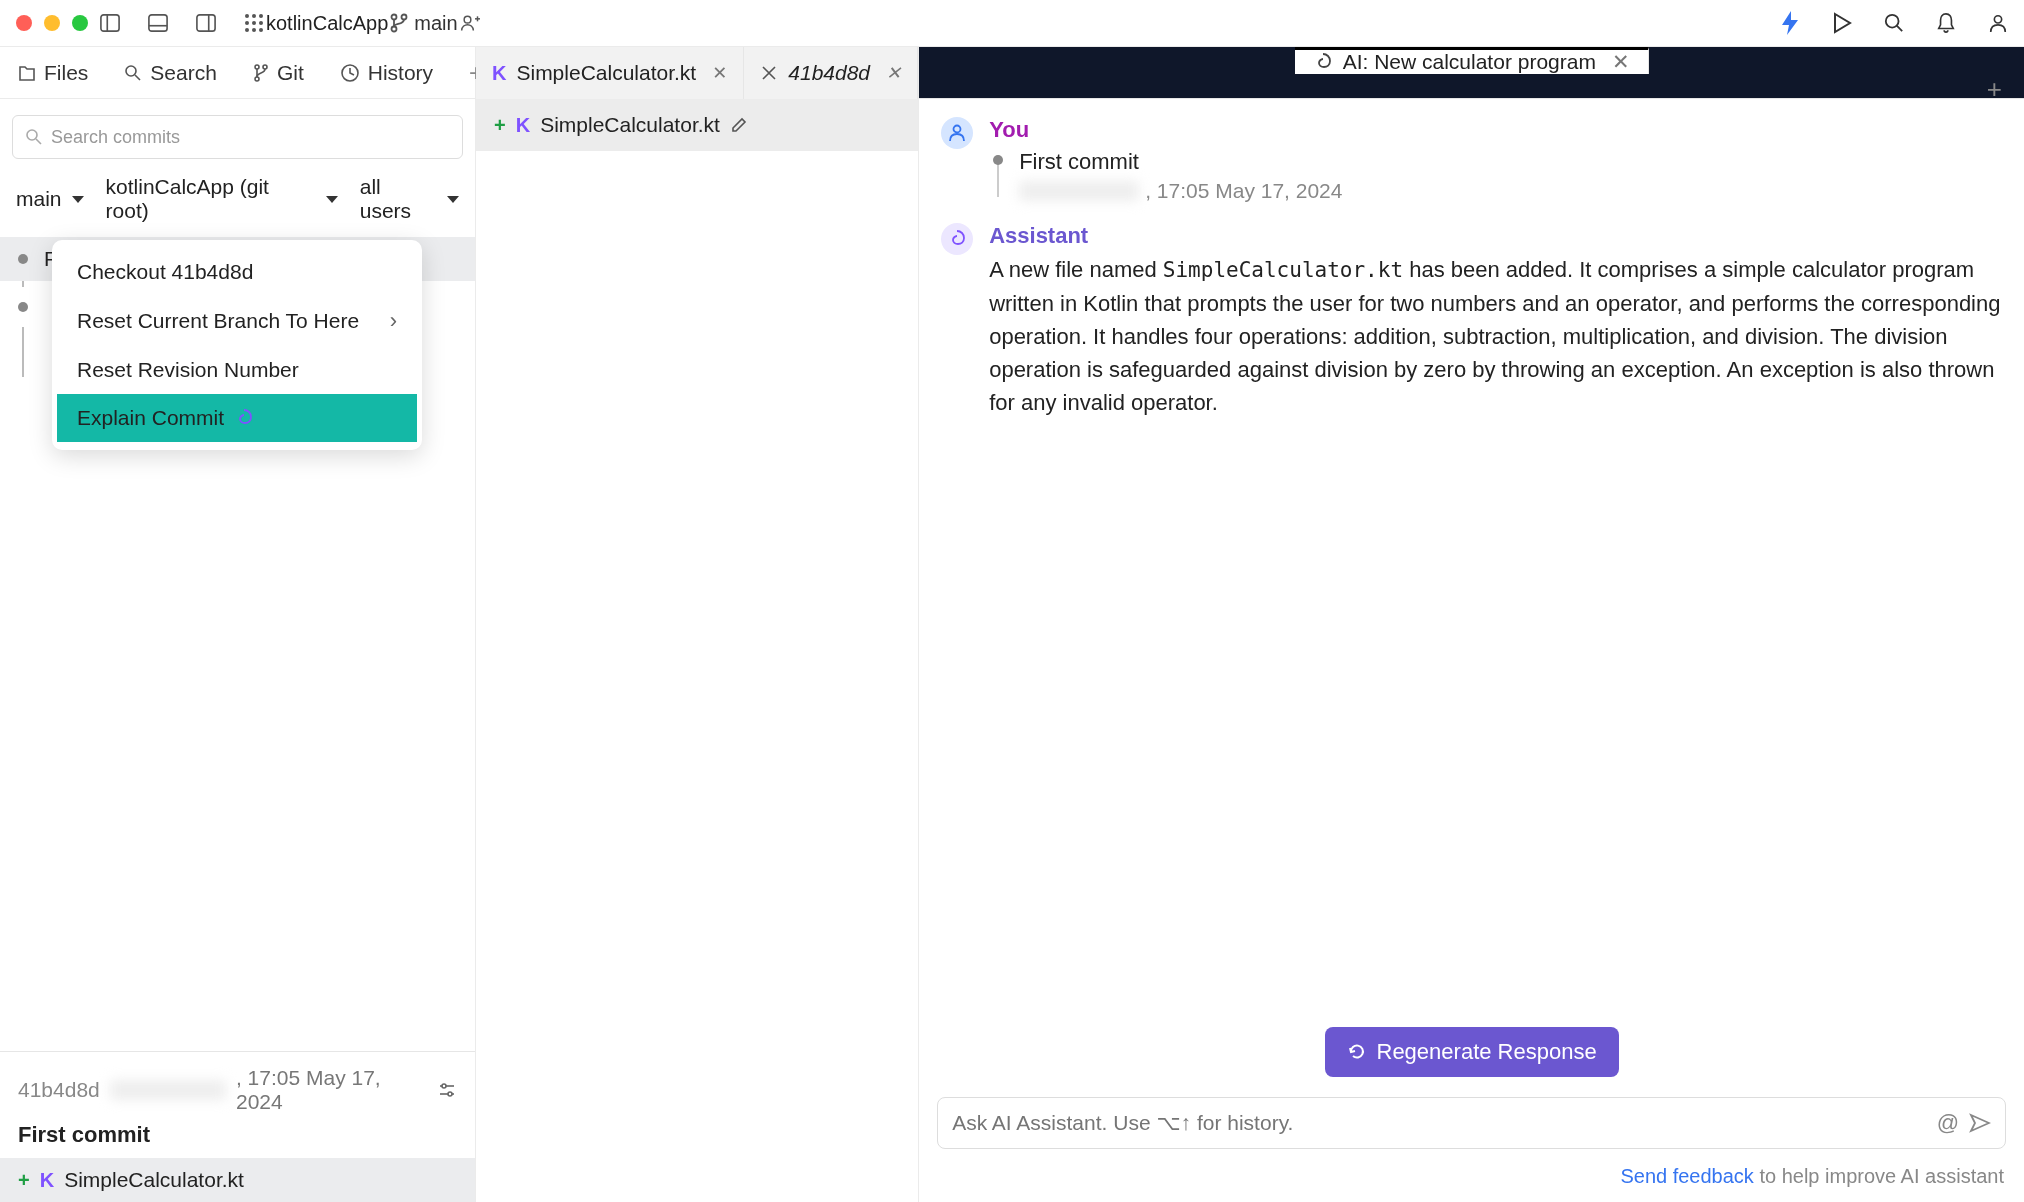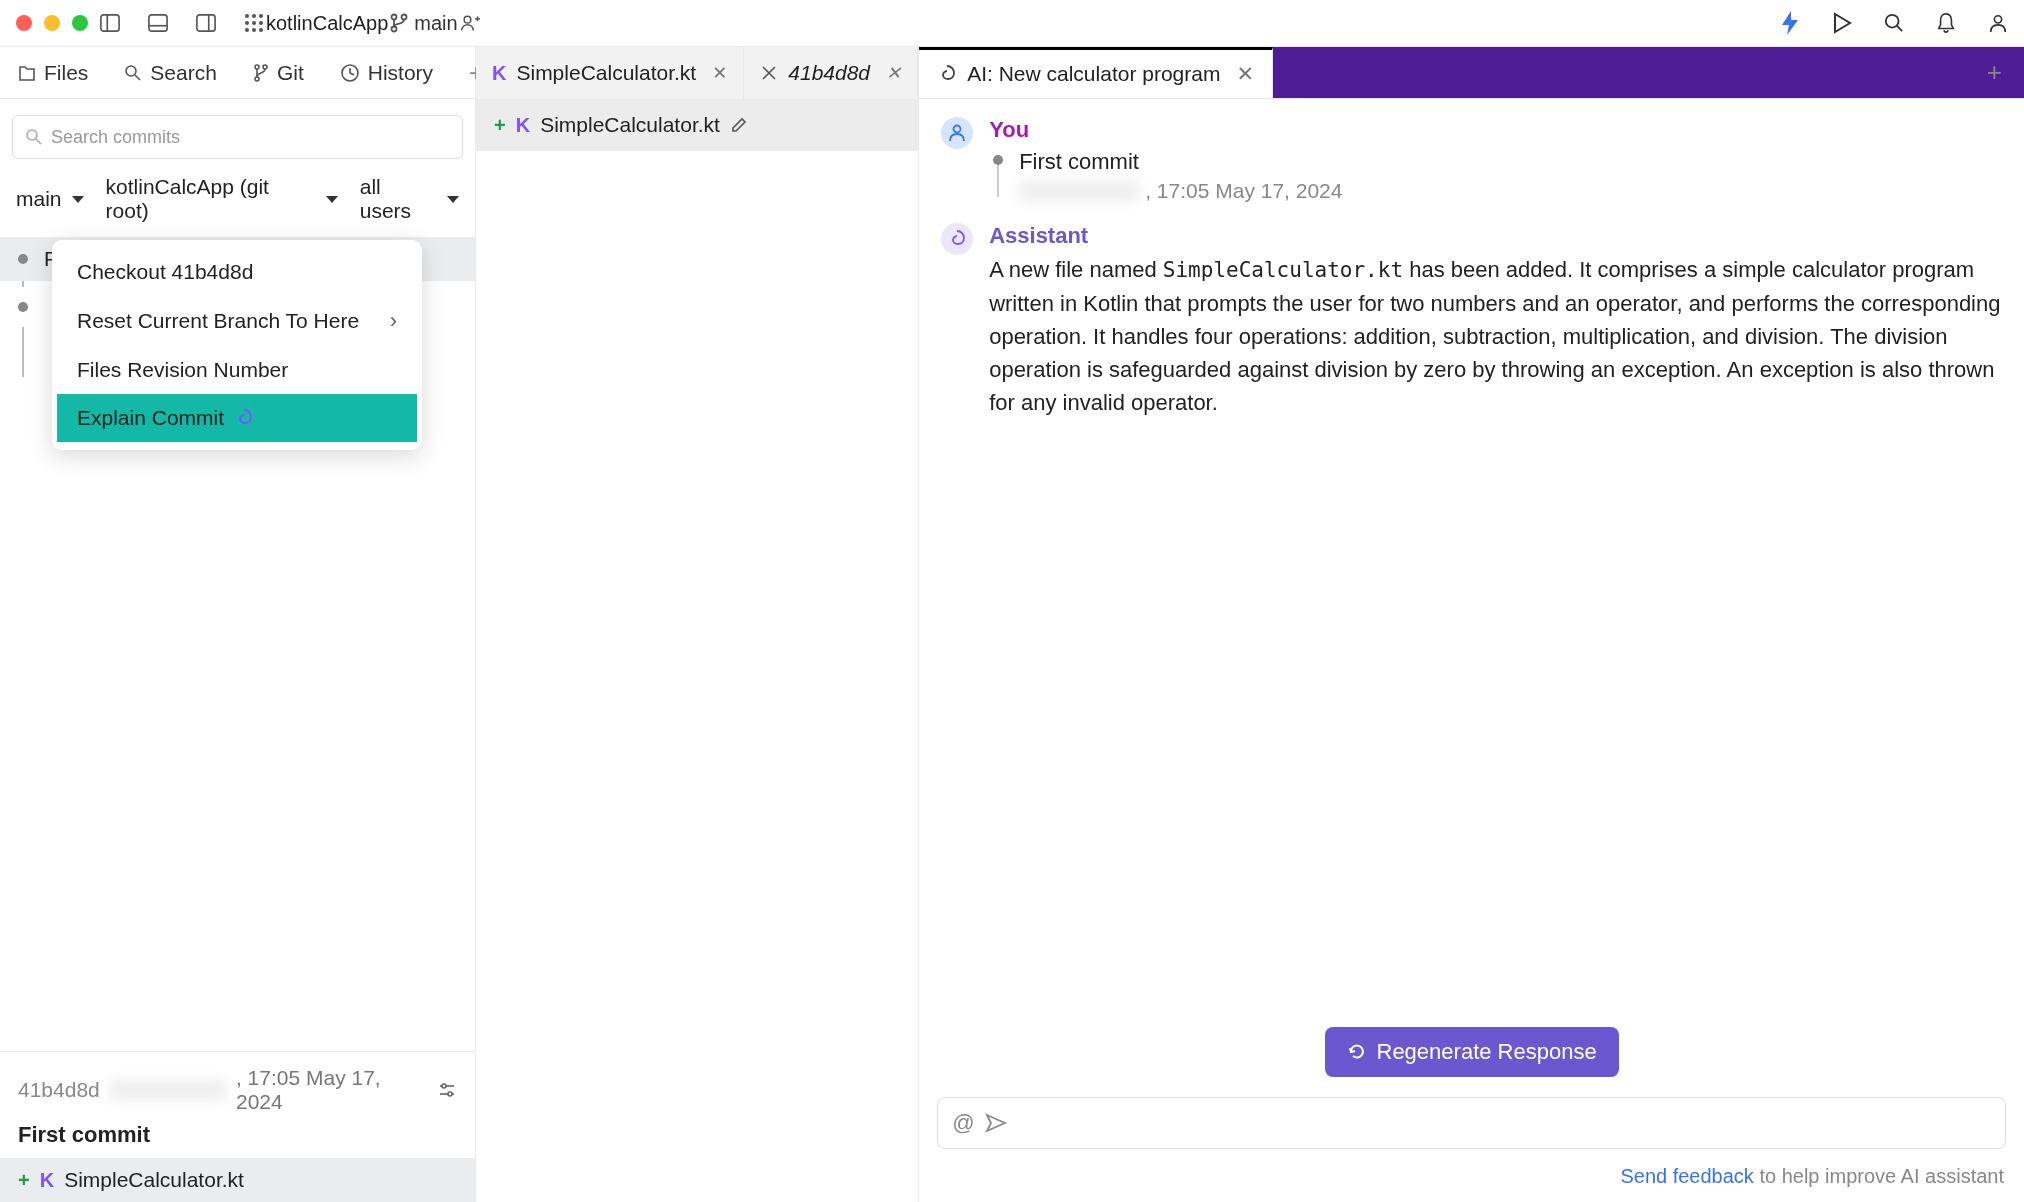--- a/index.html
+++ b/index.html
@@ -67,21 +67,21 @@
 
     .center-col { flex:0 0 416px; border-right:1px solid #ebebeb; display:flex; flex-direction:column; }
     .center-tabs { display:flex; align-items:center; height:52px; background:#f2f2f2; }
     .ctab { display:flex; align-items:center; gap:10px; padding:0 16px; height:100%; font-size:21px; background:#f2f2f2; border-right:1px solid #e6e6e6; }
     .ctab.italic { font-style:italic; }
     .ctab .close-x { color:#777; font-size:18px; margin-left:6px; cursor:pointer; }
     .file-opened-bar { background:#ececec; padding:14px 18px; display:flex; align-items:center; gap:10px; font-size:21px; font-weight:500; color:#222; }
     .kotlin-k { color:#7f52ff; font-weight:800; font-size:20px; }
 
     .right-col { flex:1; display:flex; flex-direction:column; }
-    .right-tabbar { height:52px; display:flex; align-items:center; background:#4c1d95; border-bottom:1px solid #e6e6e6; }
+    .right-tabbar { height:52px; display:flex; align-items:center; background:#0f172a; border-bottom:1px solid #e6e6e6;flex-direction:column; }
     .ai-tab { display:flex; align-items:center; gap:10px; padding:0 18px; height:100%; background:#fff; font-size:21px; border-right:1px solid #e6e6e6; border-top:3px solid #000; }
     .ai-tab .close-x { color:#777; margin-left:6px; cursor:pointer; }
     .right-plus { margin-left:auto; padding:0 22px; color:#888; font-size:26px; }
 
     .chat-area { flex:1; padding:18px 22px 6px; overflow:auto; }
     .msg { display:flex; gap:16px; margin-bottom:20px; }
     .avatar { width:32px;height:32px;border-radius:50%; display:flex; align-items:center; justify-content:center; flex-shrink:0; }
     .avatar.you { background:#d5e5ff; color:#3574f0; }
     .avatar.ai { background:#ece7ff; color:#7f52ff; }
     .msg-body { flex:1; }
@@ -267,21 +267,21 @@
         <span>First commit</span>
       </div>
       <div class="commit-item second" style="height:40px;">
         <span class="commit-dot"></span>
       </div>
     </div>
 
     <div class="context-menu">
       <div class="context-item">Checkout 41b4d8d</div>
       <div class="context-item has-submenu">Reset Current Branch To Here</div>
-      <div class="context-item">Files Revision Number</div>
+      <div class="context-item">Reset Revision Number</div>
       <div class="context-item highlighted">
         <span>Explain Commit</span>
         <svg width="20" height="20" viewBox="0 0 20 20">
             <path d="M10 2 C14 2 17 5 17 9 C17 13 14 15 11 15 C8 15 6 13 6 11 C6 9 8 7 10 7" fill="none" stroke="#7f52ff" stroke-width="1.8"></path>
           </svg>
       </div>
     </div>
 
     <div style="flex:1"></div>
 
@@ -392,20 +392,21 @@
       <button class="regen-btn">
         <svg width="20" height="20" viewBox="0 0 20 20">
             <path d="M4 10 A6 6 0 1 1 6 14" fill="none" stroke="#fff" stroke-width="2"></path>
             <path d="M3 6 L4 10 L8 9" fill="none" stroke="#fff" stroke-width="2"></path>
           </svg>
         <span>Regenerate Response</span>
       </button>
     </div>
 
     <div class="input-row">
+      <input type="text" placeholder="Ask AI Assistant. Use ⌥↑ for history." style="">
       <span class="at">@</span>
       <span class="send">
           <svg width="22" height="20" viewBox="0 0 22 20">
             <path d="M2 2 L20 10 L2 18 L6 10 Z" fill="none" stroke="#888" stroke-width="1.8"></path>
           </svg>
         </span>
     </div>
 
     <div class="feedback-row">
       <span class="link">Send feedback</span><span> to help improve AI assistant</span>

